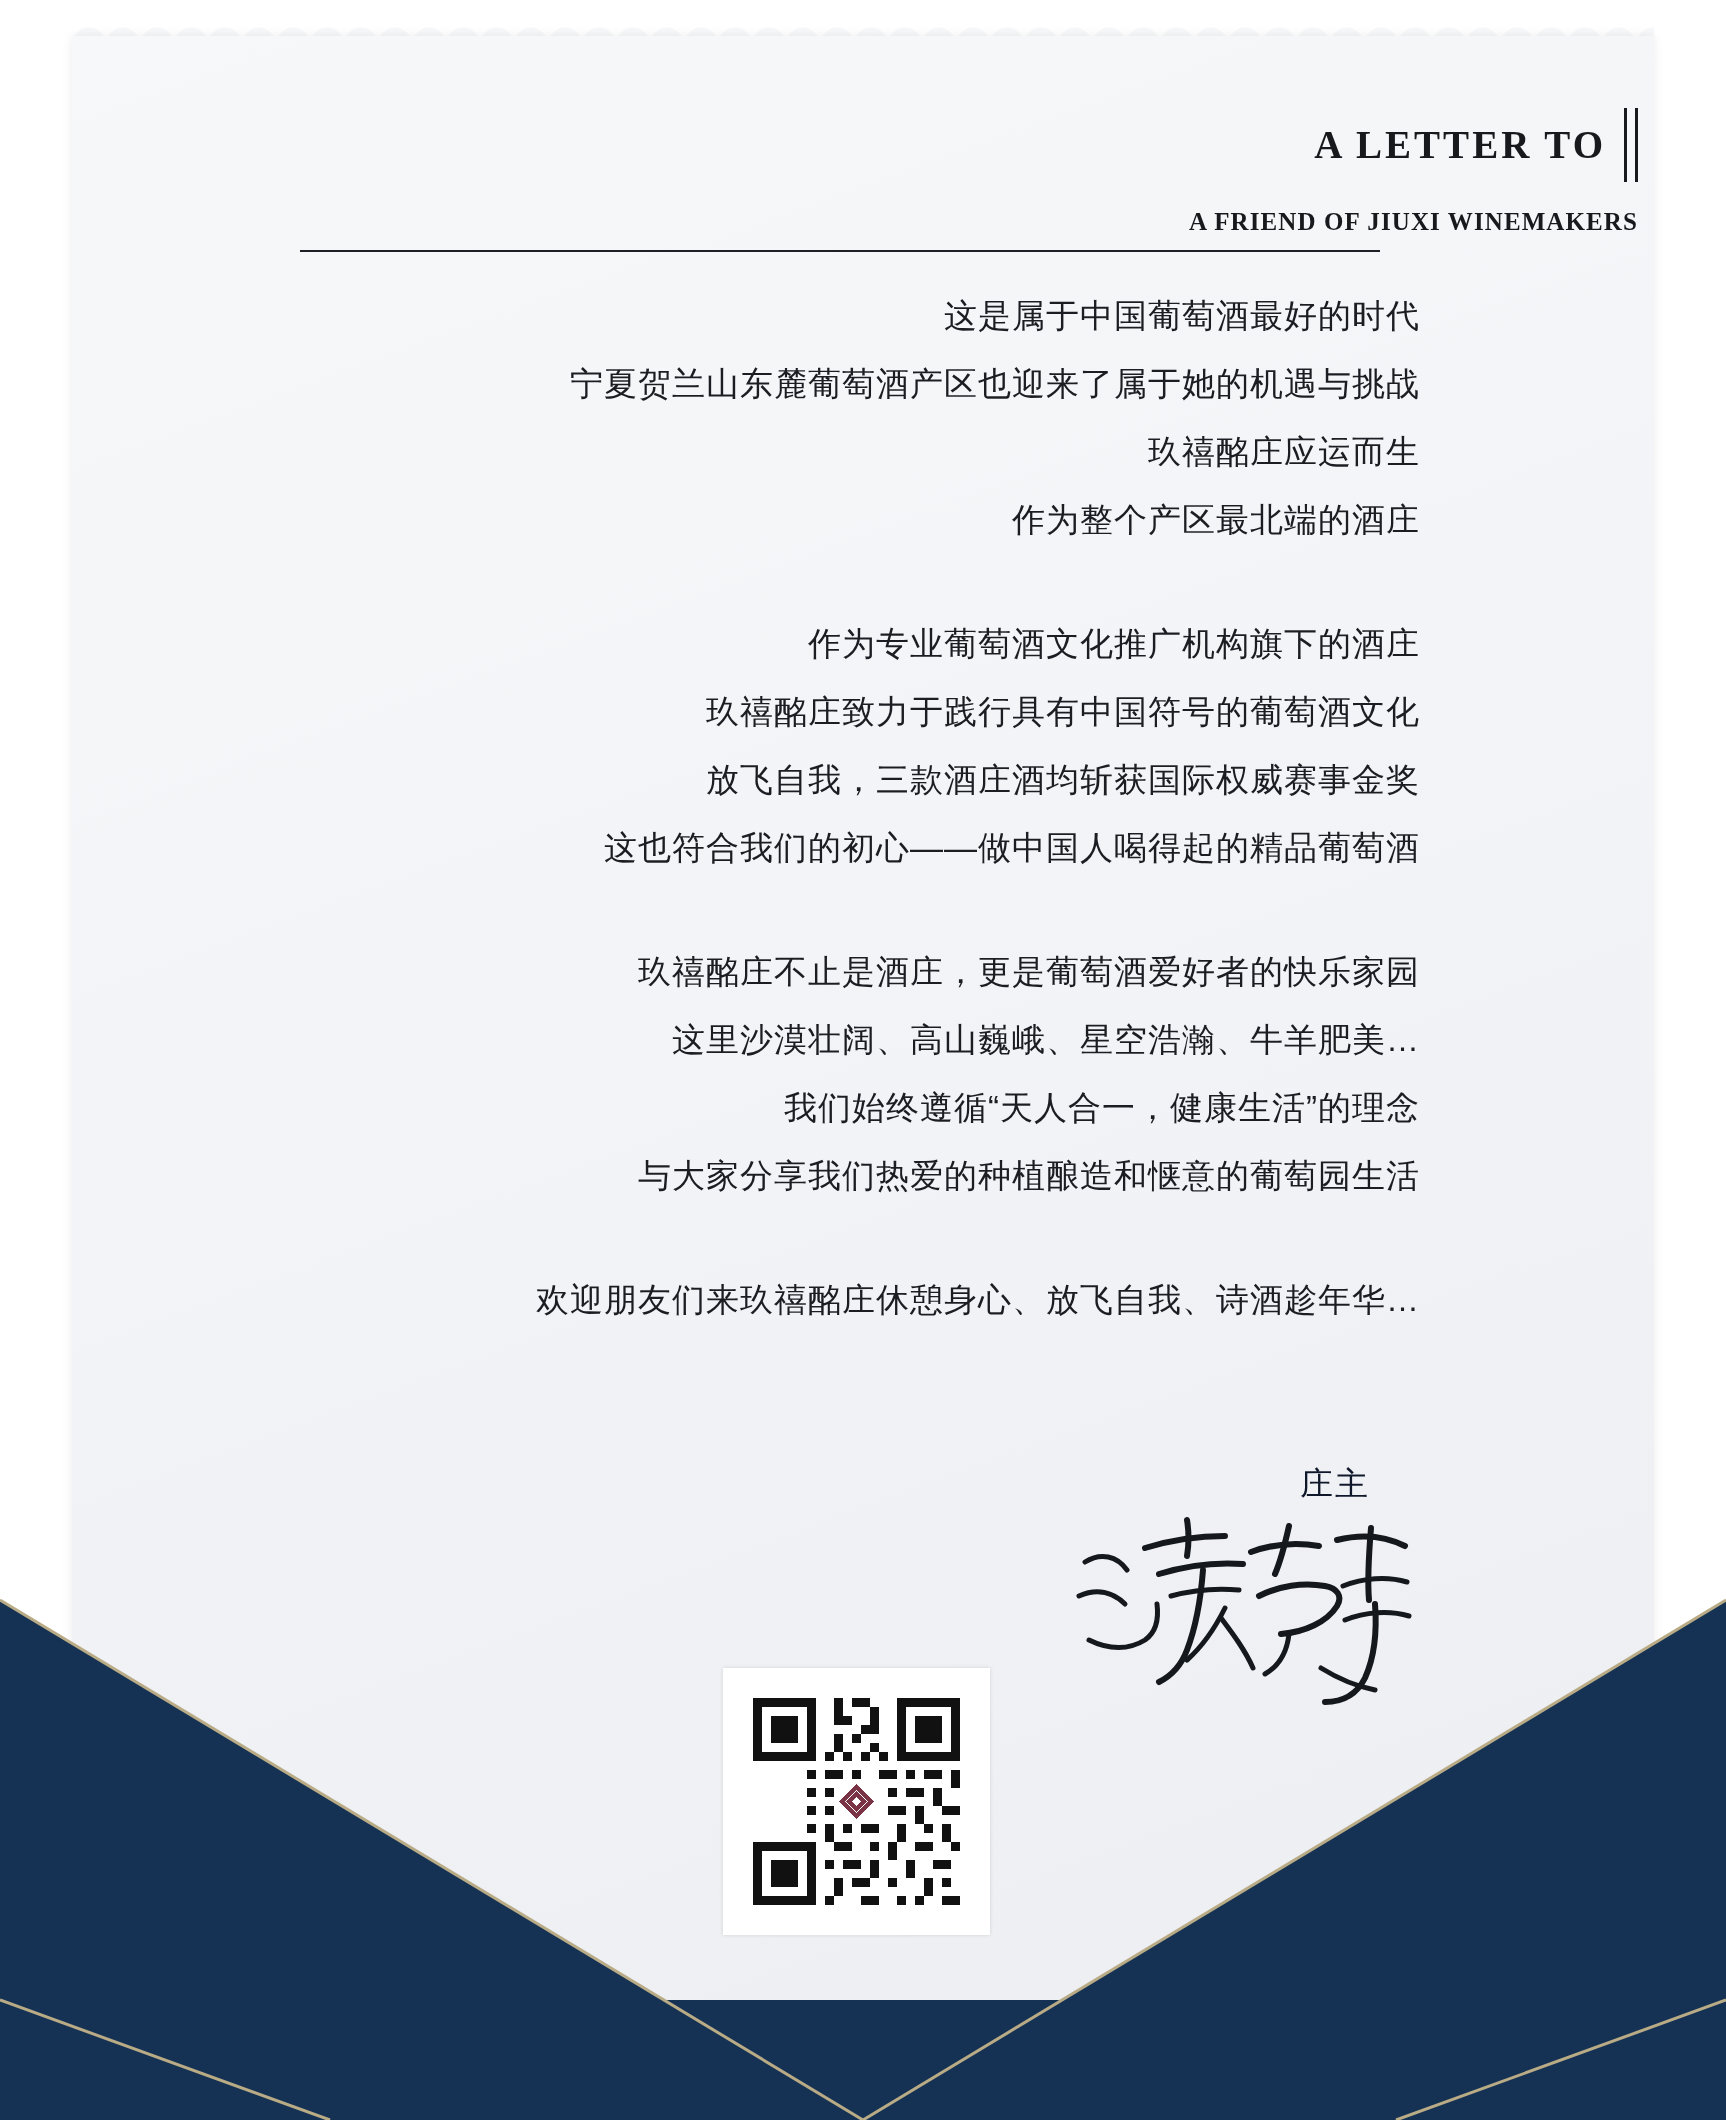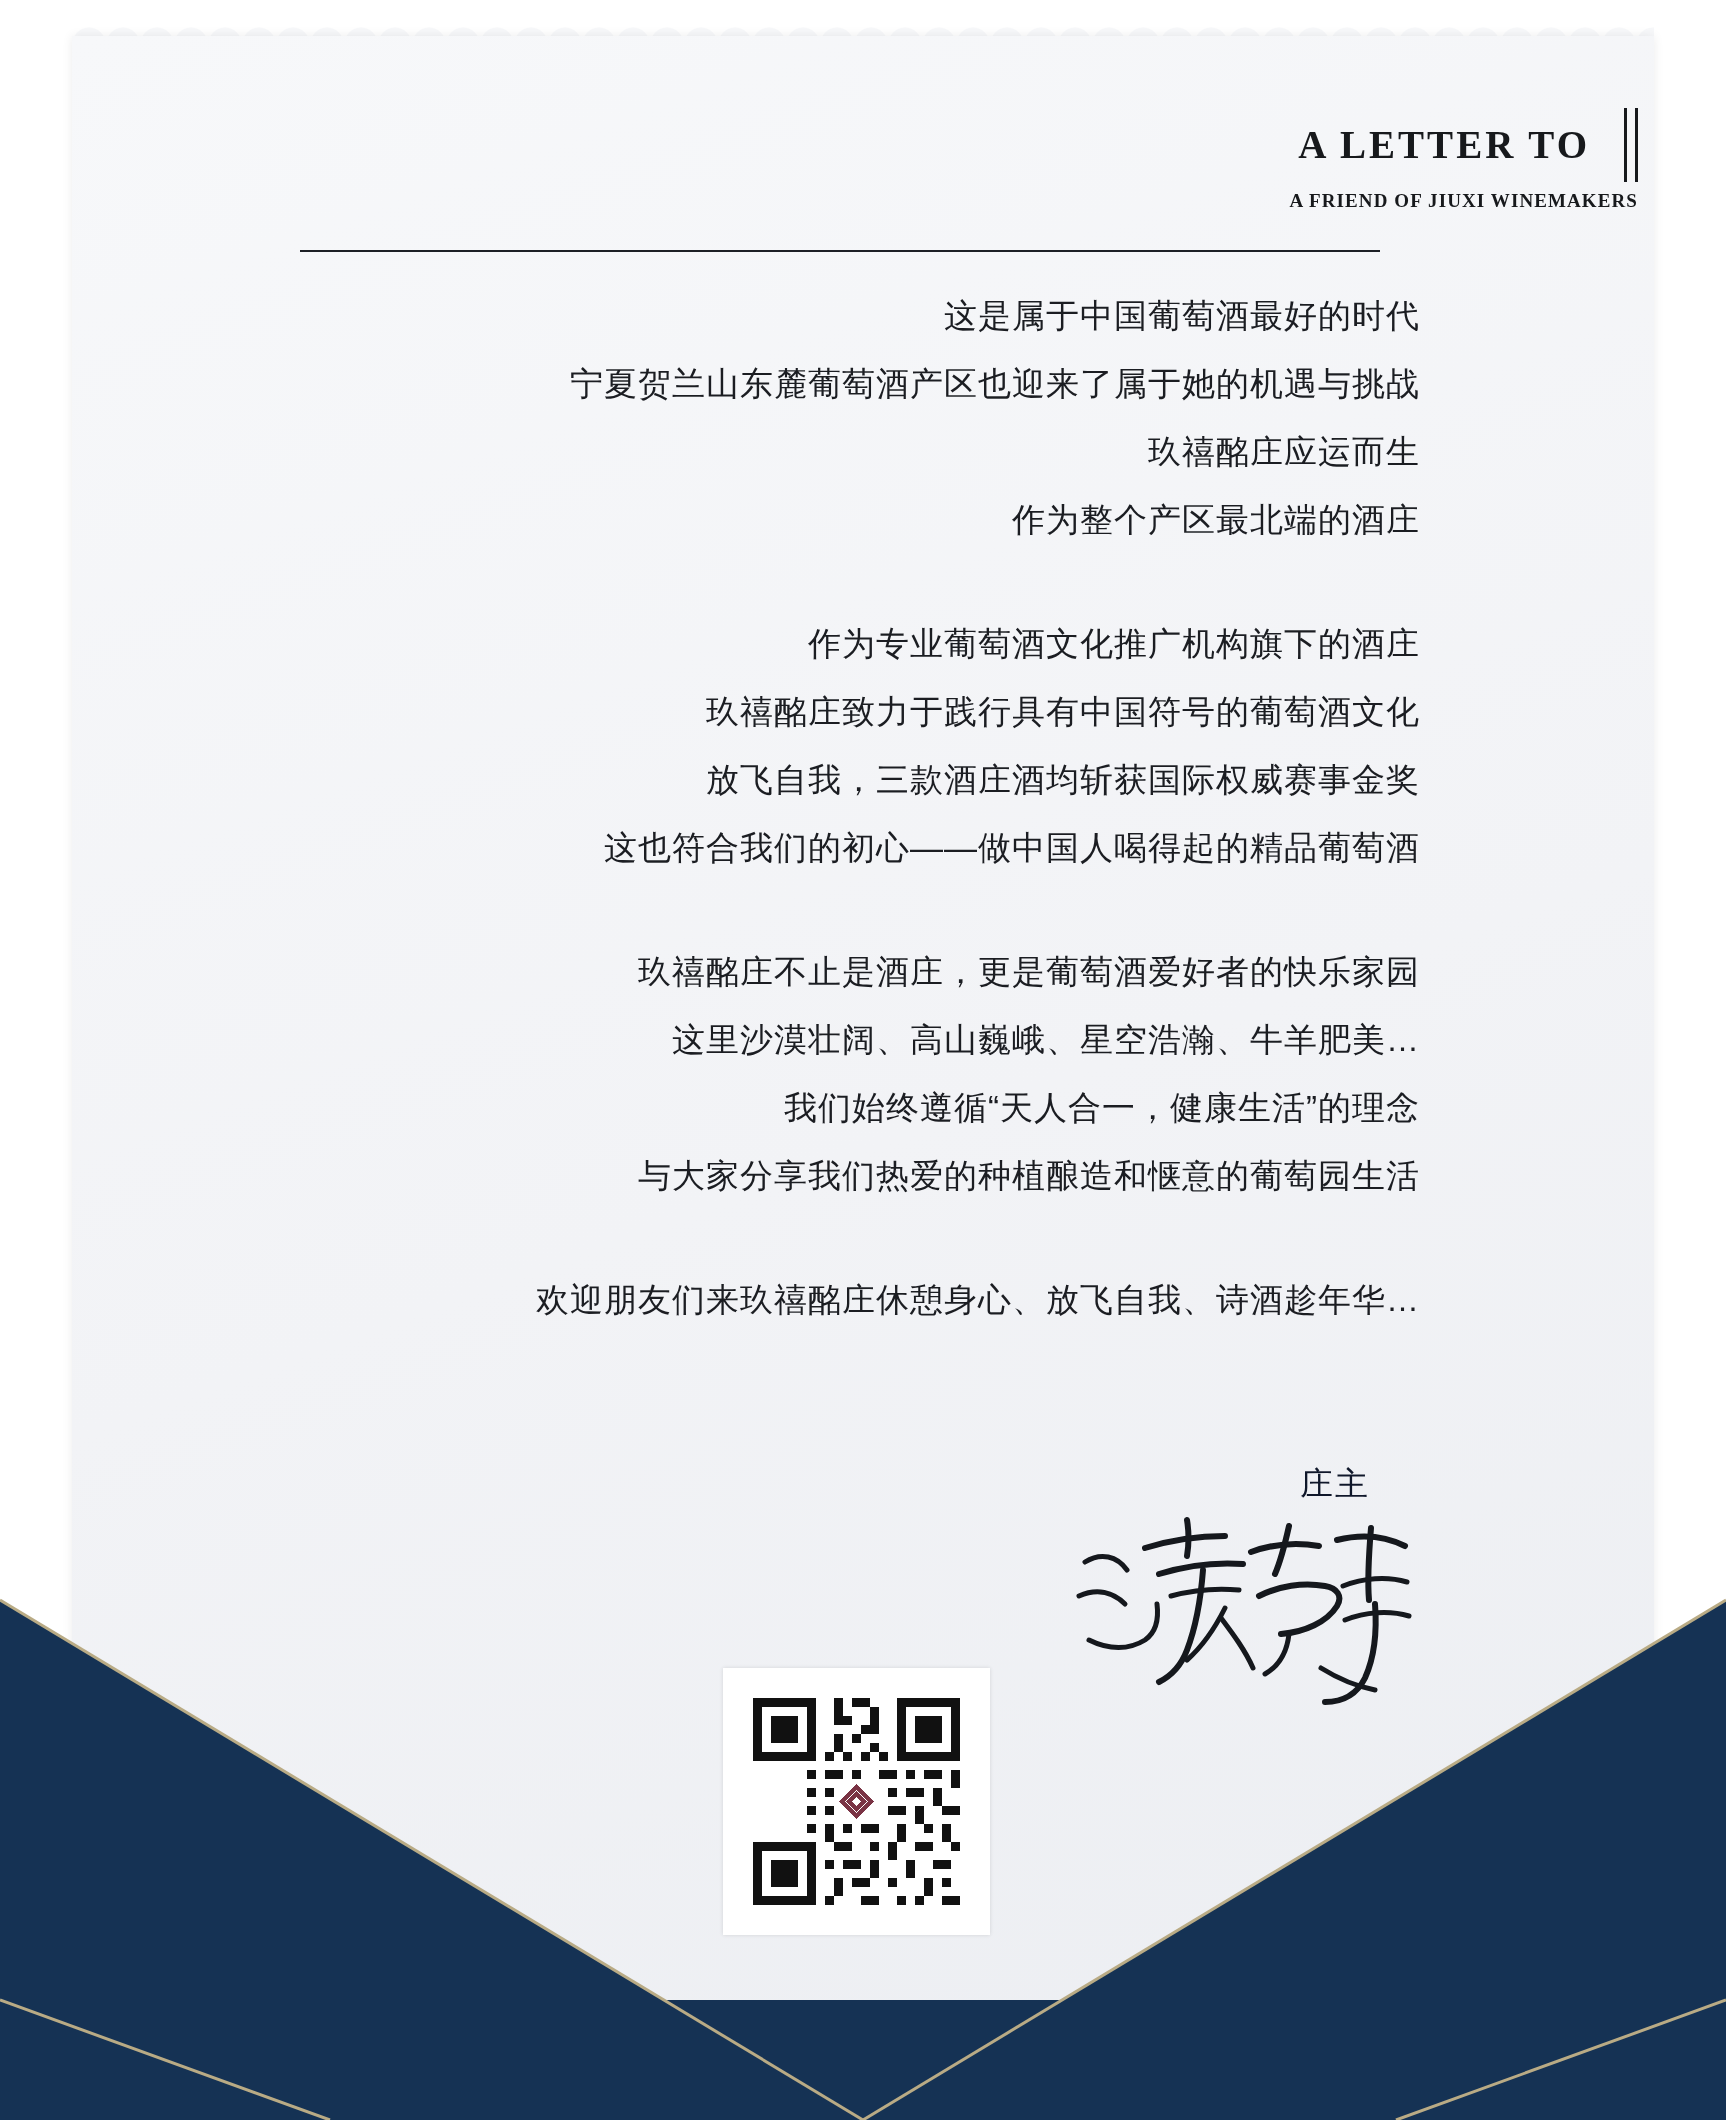--- a/index.html
+++ b/index.html
@@ -44,35 +44,34 @@
     position: absolute;
     right: 88px;
     top: 108px;
     text-align: right;
     color: #17191c;
   }
   .title-line {
     display: flex;
     align-items: center;
     justify-content: flex-end;
-    gap: 16px;
   }
   #letter-title {
     font-family: "Liberation Serif", serif;
     font-weight: bold;
     font-size: 39px;
     letter-spacing: 3px;
     line-height: 1.1;
   }
   #letter-subtitle {
     font-family: "Liberation Serif", serif;
     font-weight: bold;
-    font-size: 19px;
+    font-size: 25px;
     letter-spacing: 1.1px;
-    margin-top: 9px;
+    margin-top: 26px;
     line-height: 1.1;
   }
   .title-bars {
     display: inline-block;
     margin-left: 18px;
     width: 14px;
     height: 74px;
     border-left: 3px solid #17191c;
     border-right: 3px solid #17191c;
     box-sizing: border-box;

